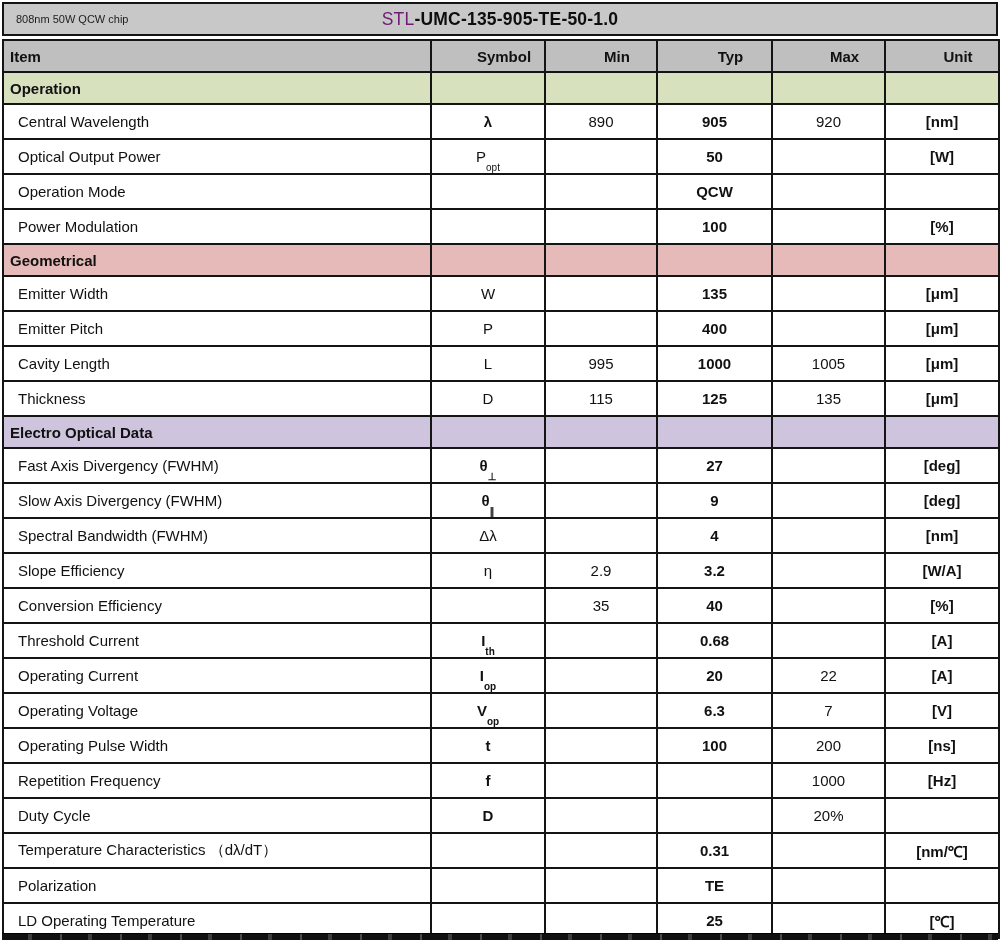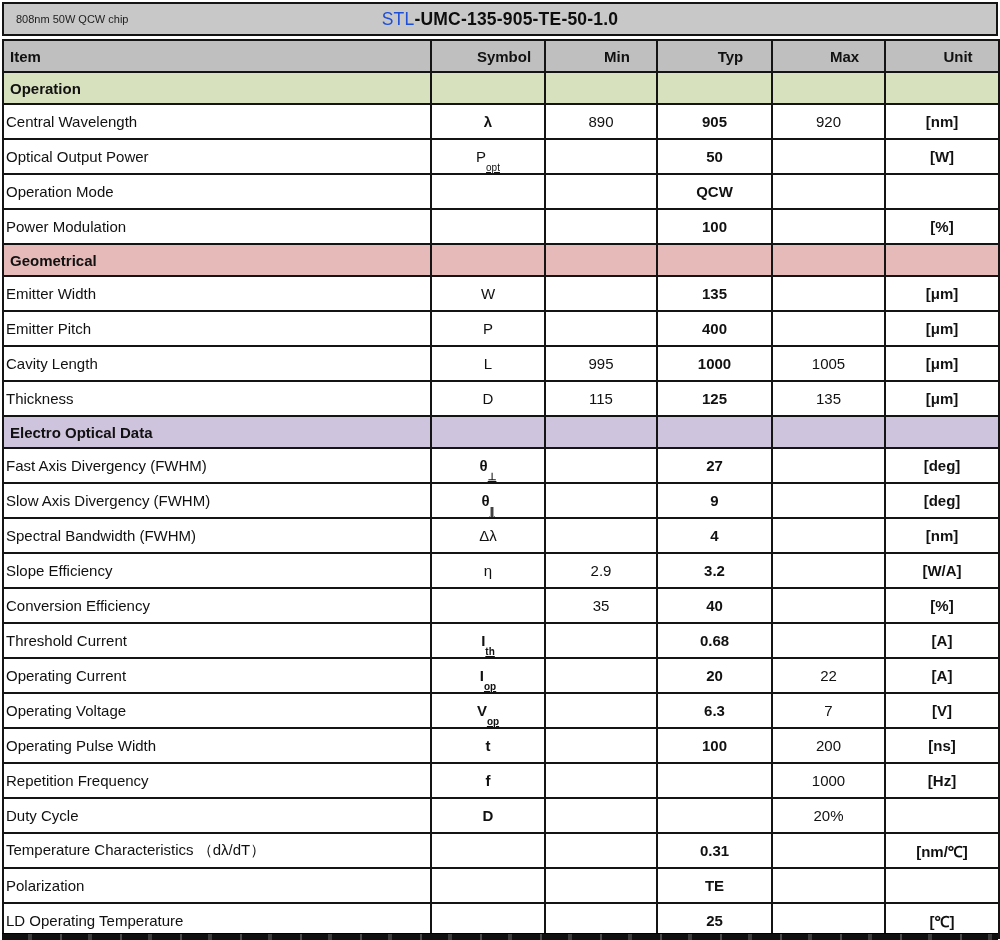--- a/index.html
+++ b/index.html
@@ -25,21 +25,21 @@
     transform: translateY(-50%);
     font-size: 11px; color: #1d1d1d;
   }
   .titlebar-model {
     position: absolute; left: 0; right: 0; top: 50%;
     transform: translateY(-50%);
     text-align: center;
     font-size: 17.5px;
     letter-spacing: 0.2px;
   }
-  .model-prefix { font-weight: 400; color: #1d4ed8; }
+  .model-prefix { font-weight: 400; color: #701a75; }
   .model-bold { font-weight: 700; color: #0d0d0d; }
 
   
   table.spec {
     width: 996px;
     border-collapse: collapse;
     table-layout: fixed;
   }
   table.spec td, table.spec th {
     border: 2px solid #141414;
@@ -51,39 +51,38 @@
     background: #bfbfbf;
     height: 32px;
     font-weight: 700;
     text-align: center;
     font-size: 15.5px;
     padding-left: 32px;
   }
   th.head-cell.first { text-align: left; padding-left: 6px; }
 
   tr.data-row td { height: 35px; background: #ffffff; text-align: center; }
-  tr.data-row td.item-cell { text-align: left; padding-left: 2px; }
+  tr.data-row td.item-cell { text-align: left; padding-left: 14px; }
   tr.section-row td { height: 32px; }
   td.section-label {
     font-weight: 700;
     text-align: left !important;
     padding-left: 6px;
     font-size: 15.5px;
   }
   .typ-val { font-weight: 700; }
   .unit-val { font-weight: 700; }
   .sym { font-size: 15px; }
   .sym.bold { font-weight: 700; }
   .sym sub {
     font-size: 10px;
     position: relative;
     top: 9px;
     vertical-align: baseline;
     line-height: 0;
-    text-decoration: underline;
   }
 
   
   .bottom-strip {
     position: absolute;
     left: 2px; bottom: 0;
     width: 996px; height: 7px;
     background: #101010;
     background-image: repeating-linear-gradient(
       90deg,

